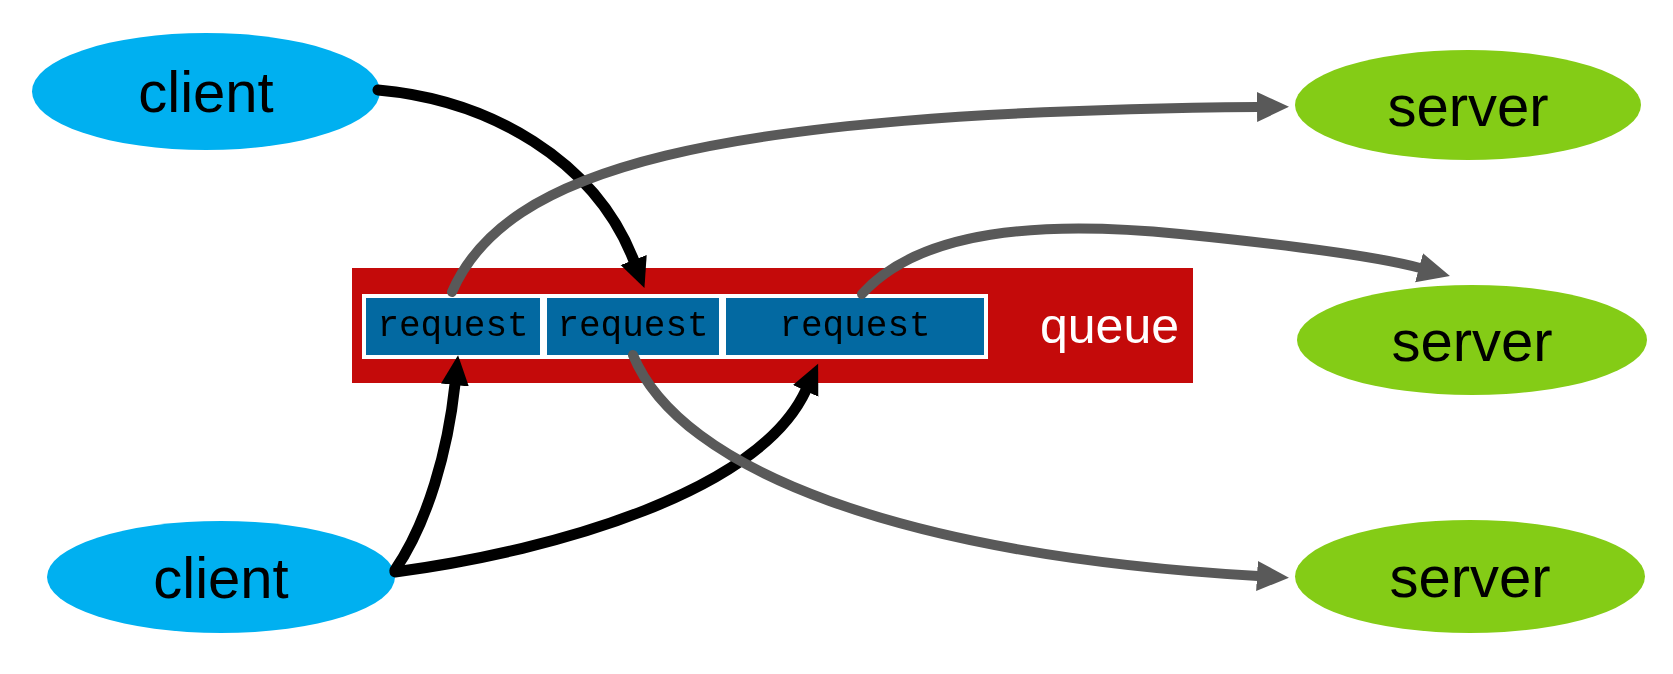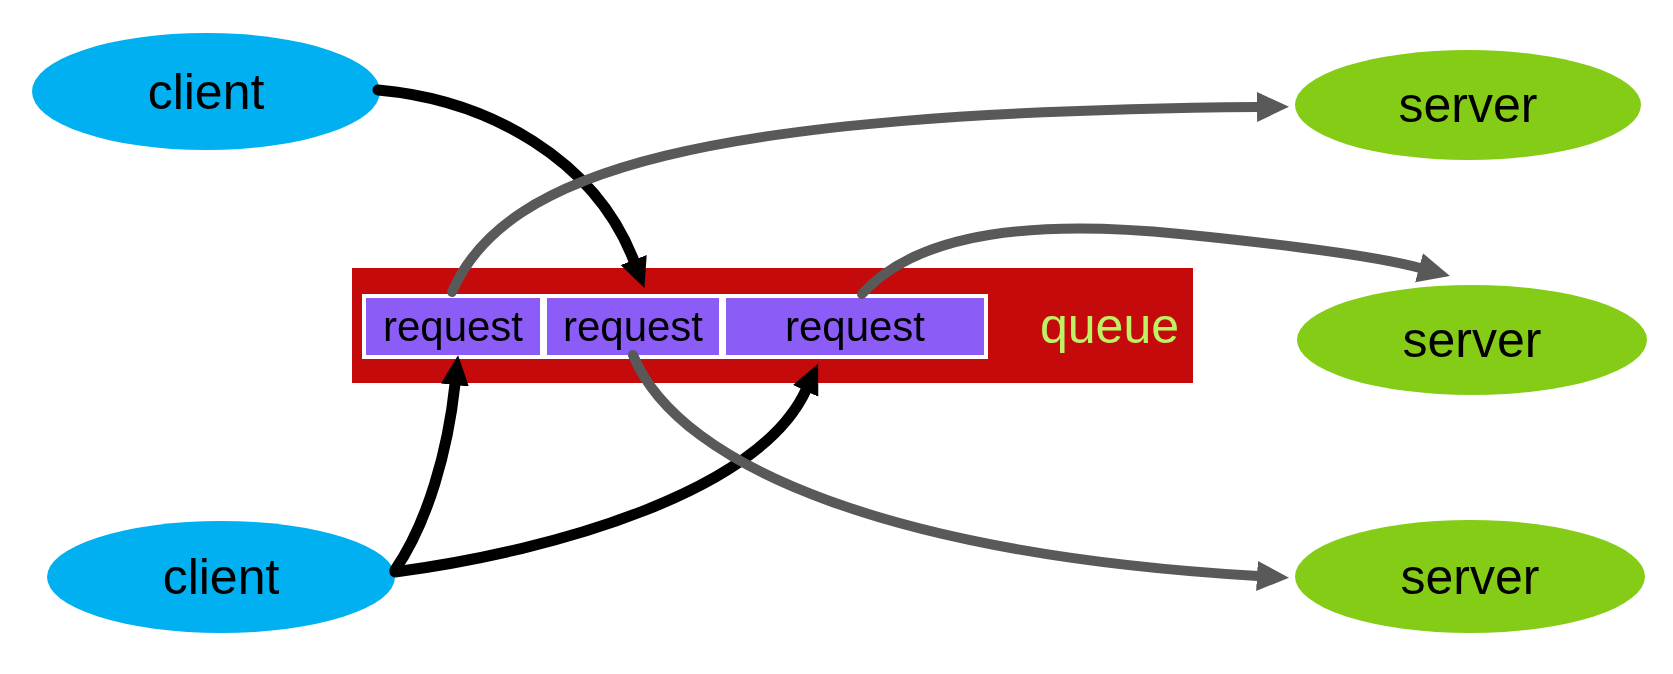--- a/index.html
+++ b/index.html
@@ -11,21 +11,21 @@
     font-family: "Liberation Sans", sans-serif;
     overflow: hidden;
   }
   .node {
     position: absolute;
     border-radius: 50%;
     display: flex;
     align-items: center;
     justify-content: center;
     color: #000000;
-    font-size: 50px;
+    font-size: 58px;
   }
   .client { background: #00B0F0; }
   .server { background: #84cc16; }
 
   .client-top    { left: 32px;   top: 33px;  width: 348px; height: 117px; }
   .client-bottom { left: 47px;   top: 521px; width: 348px; height: 112px; }
   .server-top    { left: 1295px; top: 50px;  width: 346px; height: 110px; }
   .server-middle { left: 1297px; top: 285px; width: 350px; height: 110px; }
   .server-bottom { left: 1295px; top: 520px; width: 350px; height: 113px; }
 
@@ -39,40 +39,41 @@
     position: absolute;
     left: 10px; top: 26px;
     width: 626px; height: 65px;
     background: #ffffff;
     display: flex;
     gap: 7px;
     padding: 4px;
     box-sizing: border-box;
   }
   .request-cell {
-    background: #8b5cf6;
+    background: #0369a1;
     color: #000000;
-    font-size: 42px;
+    font-size: 36px;
     display: flex;
     align-items: center;
     justify-content: center;
     flex: 0 0 auto;
     height: 100%;
+    font-family: Liberation Mono, monospace;
   }
   .cell-1 { width: 174px; }
   .cell-2 { width: 172px; }
   .cell-3 { width: 258px; }
 
   .queue-label {
     position: absolute;
     right: 14px; top: 0;
     height: 100%;
     display: flex;
     align-items: center;
-    color: #bef264;
+    color: #ffffff;
     font-size: 50px;
     text-align: center;
   }
 
   svg.arrows {
     position: absolute;
     left: 0; top: 0;
     width: 1673px; height: 674px;
     pointer-events: none;
   }

